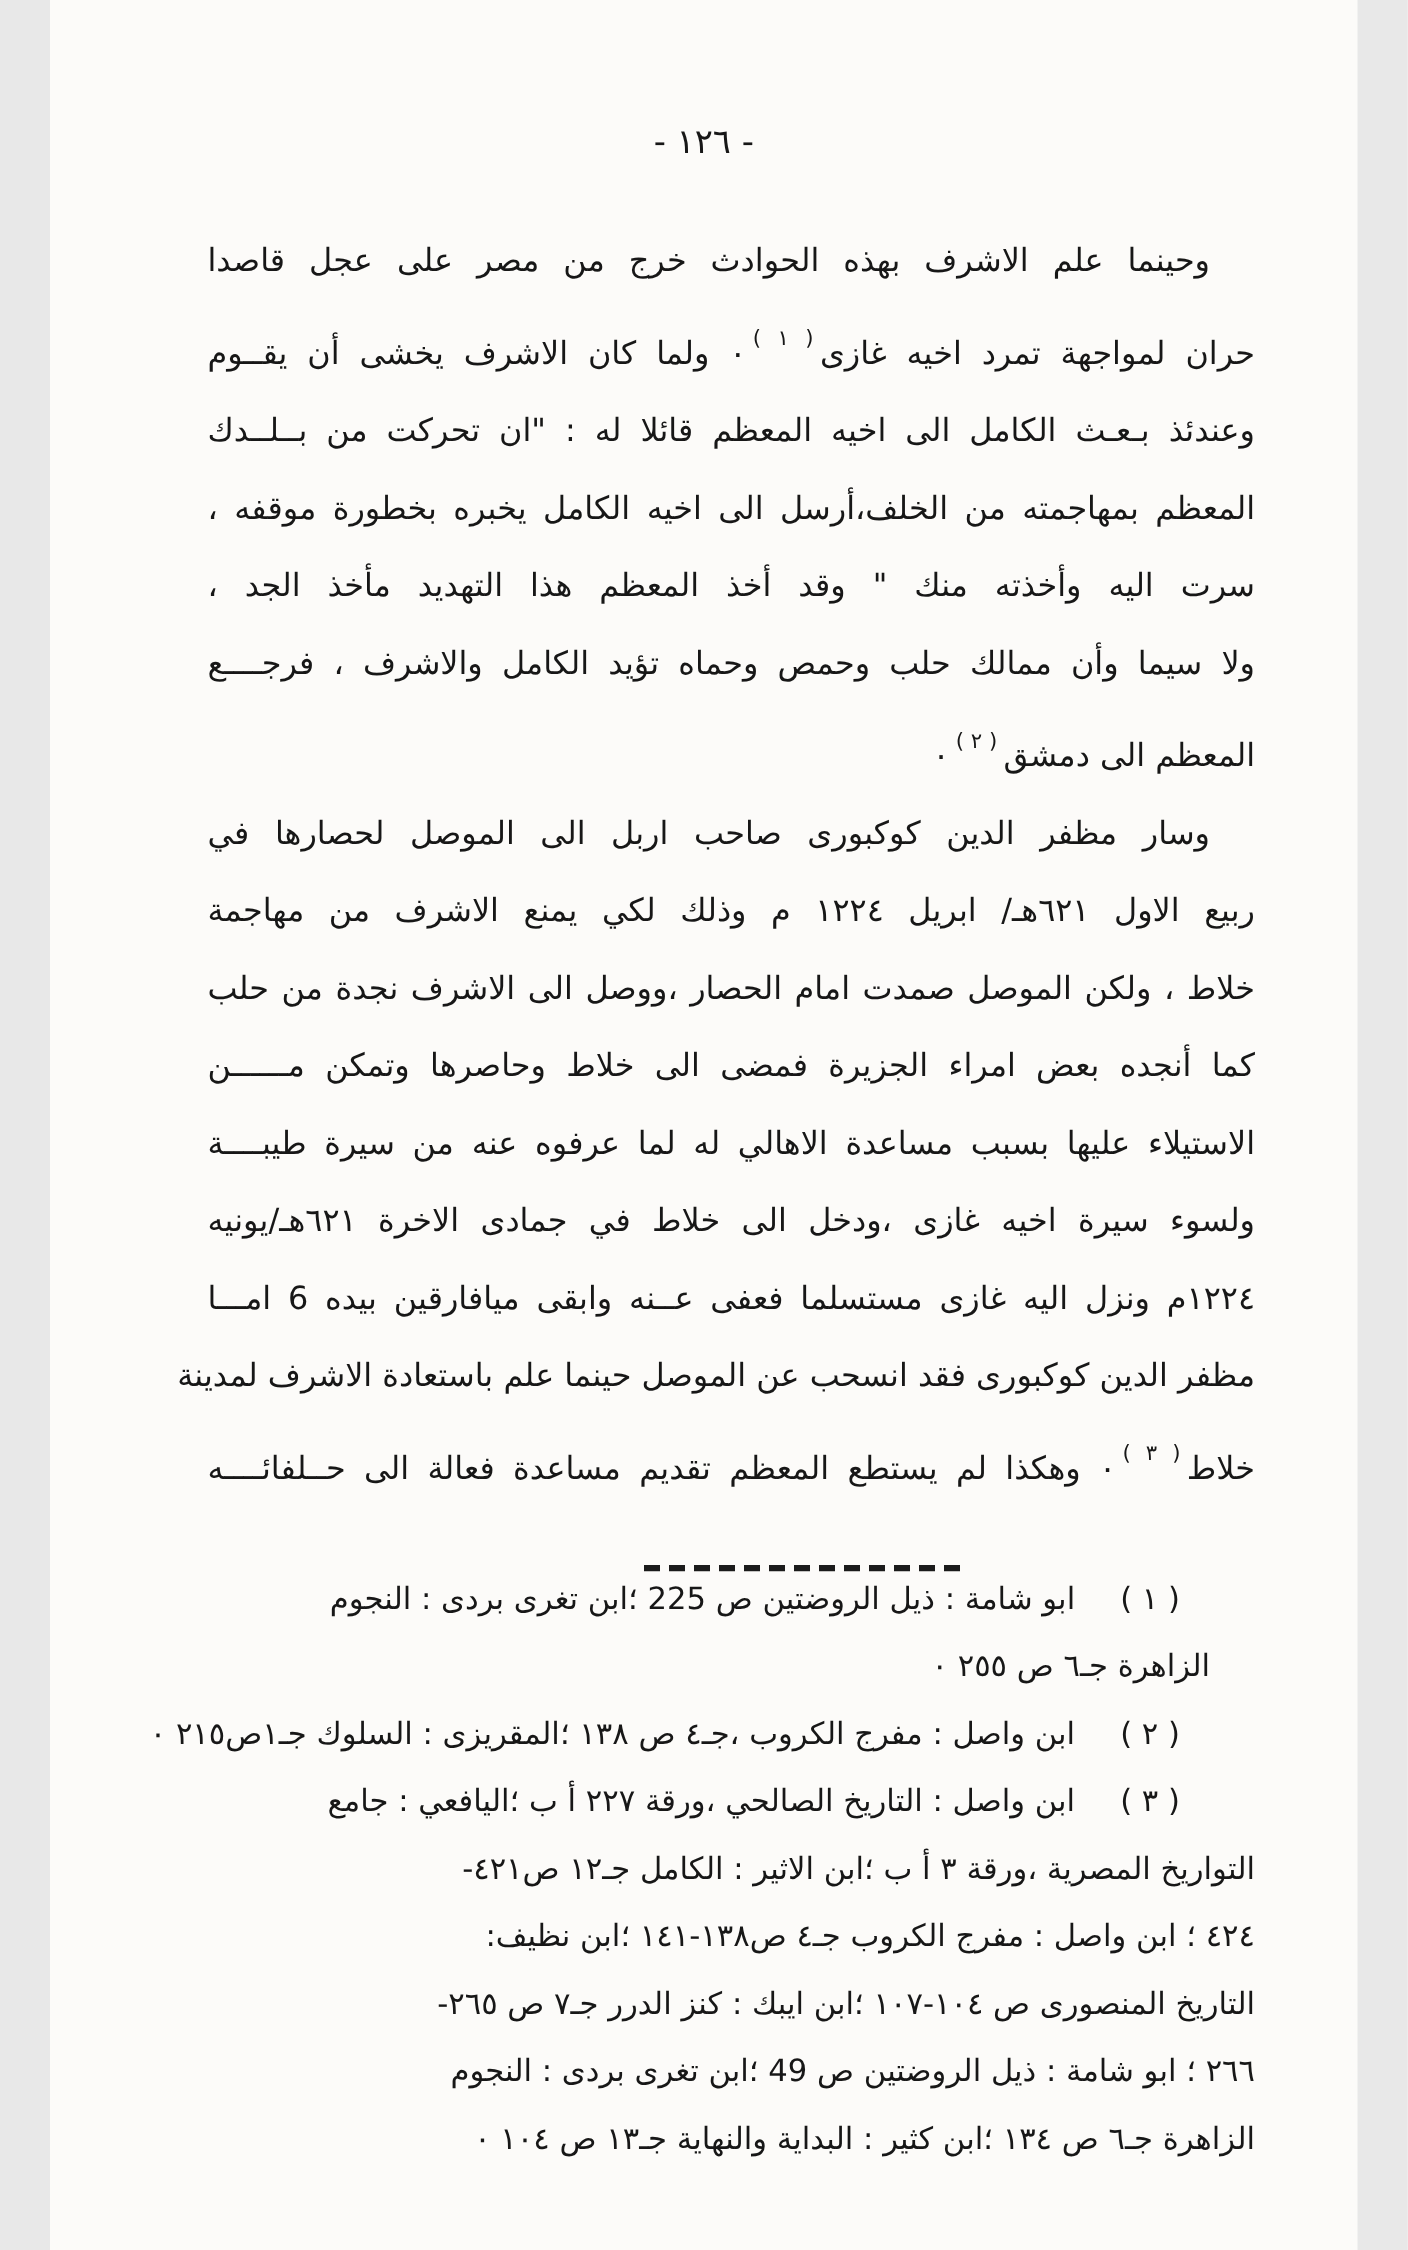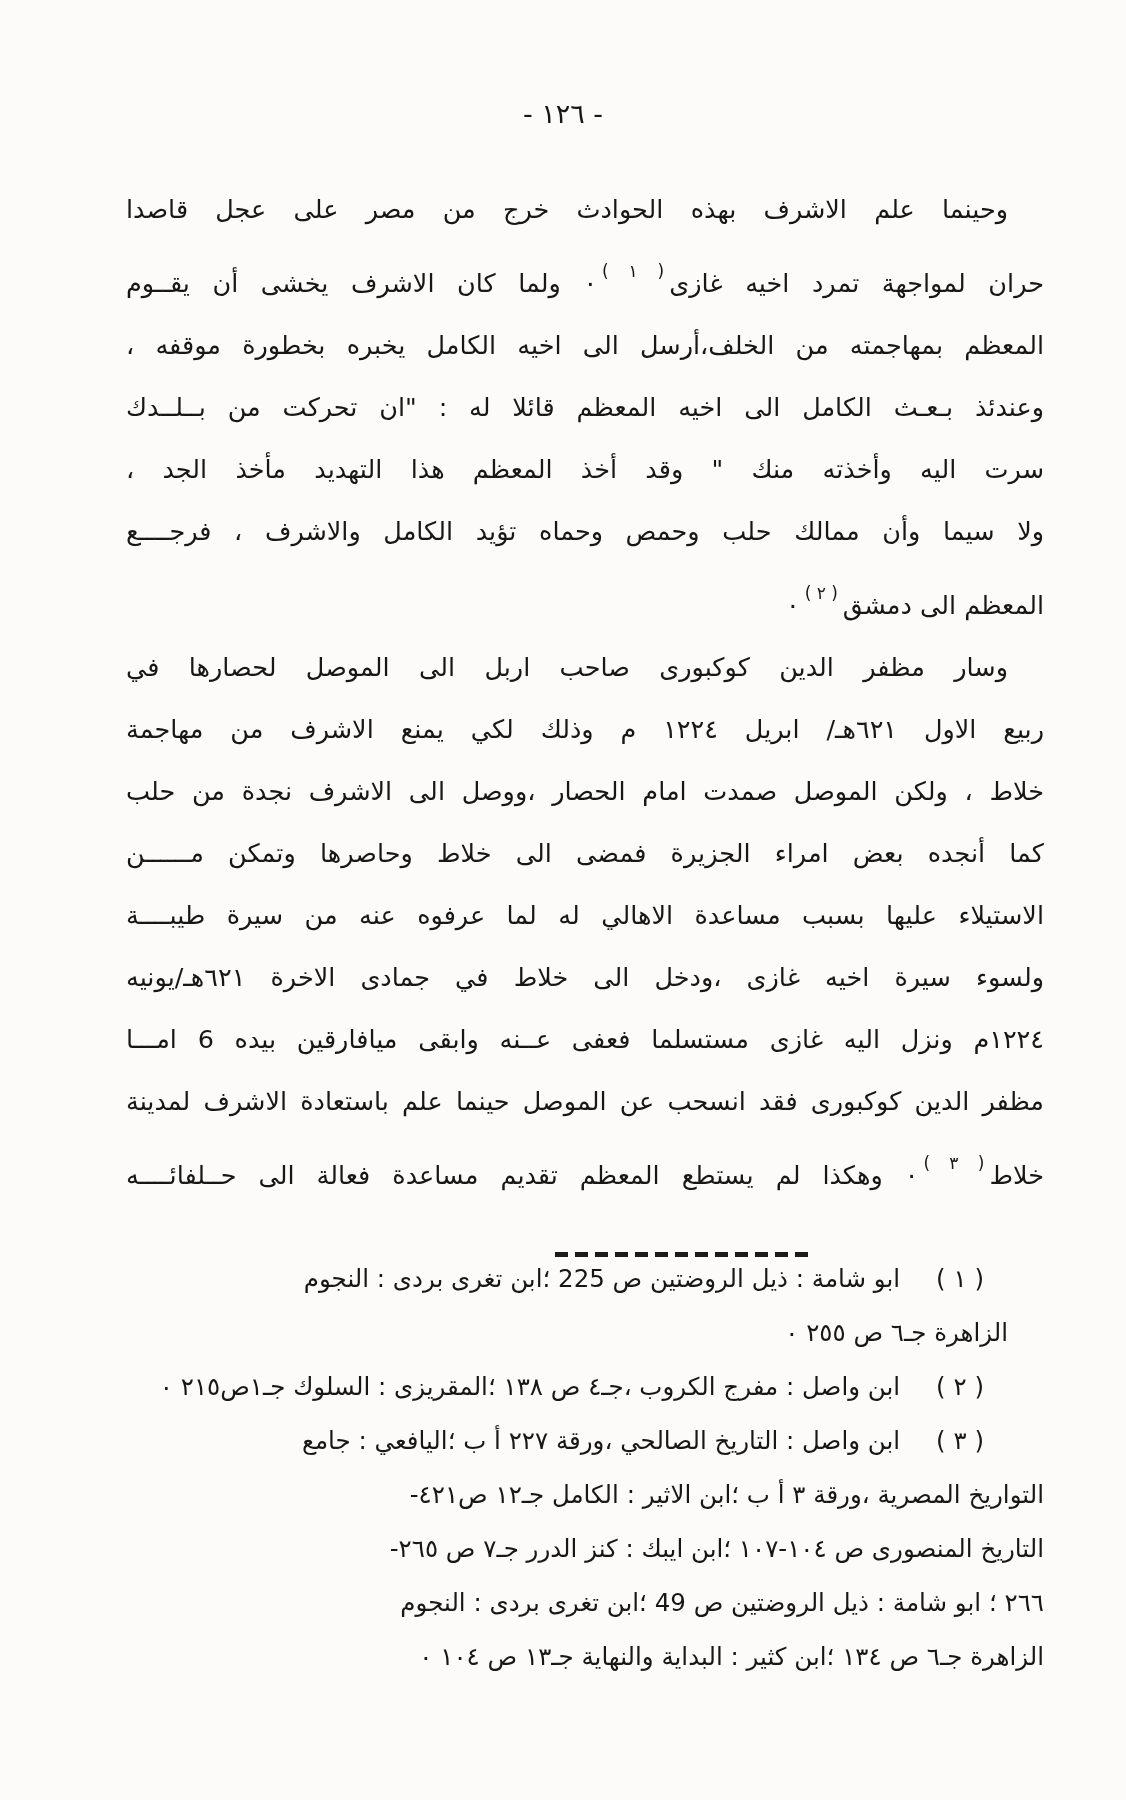--- a/index.html
+++ b/index.html
@@ -1,18 +1,18 @@
 <!DOCTYPE html>
 <html lang="ar" dir="rtl"><head>
 <meta charset="utf-8">
 <style>
   html,body { margin:0; padding:0; background:#e8e8e8; }
   .page {
     position:relative;
-    width:1126px; height:1800px;
+    width:1046px; height:1800px;
     margin:0 auto;
     background:#fcfbf9;
     color:#171717;
     font-family:"DejaVu Sans", sans-serif;
     overflow:hidden;
   }
   .pageno {
     position:absolute; top:98px; left:0; right:0;
     text-align:center;
     font-size:27px; letter-spacing:4px;
@@ -60,22 +60,22 @@
 </head>
 <body>
 
 <div class="page">
 
   <div class="pageno">- ١٢٦ -</div>
 
   <div class="content">
     <div class="line indent">وحينما علم الاشرف بهذه الحوادث خرج من مصر على عجل قاصدا</div>
     <div class="line"><span>حران لمواجهة تمرد اخيه غازى</span><span class="ref">( ١ )</span><span>٠ ولما كان الاشرف يخشى أن يقــوم</span></div>
+    <div class="line">وعندئذ بـعـث الكامل الى اخيه المعظم قائلا له : "ان تحركت من بــلــدك</div>
     <div class="line">المعظم بمهاجمته من الخلف،أرسل الى اخيه الكامل يخبره بخطورة موقفه ،</div>
-    <div class="line">وعندئذ بـعـث الكامل الى اخيه المعظم قائلا له : "ان تحركت من بــلــدك</div>
     <div class="line">سرت اليه وأخذته منك " وقد أخذ المعظم هذا التهديد مأخذ الجد ،</div>
     <div class="line">ولا سيما وأن ممالك حلب وحمص وحماه تؤيد الكامل والاشرف ، فرجــــع</div>
     <div class="line short"><span>المعظم الى دمشق</span><span class="ref">( ٢ )</span><span>٠</span></div>
     <div class="line indent">وسار مظفر الدين كوكبورى صاحب اربل الى الموصل لحصارها في</div>
     <div class="line">ربيع الاول ٦٢١هـ/ ابريل ١٢٢٤ م وذلك لكي يمنع الاشرف من مهاجمة</div>
     <div class="line">خلاط ، ولكن الموصل صمدت امام الحصار ،ووصل الى الاشرف نجدة من حلب</div>
     <div class="line">كما أنجده بعض امراء الجزيرة فمضى الى خلاط وحاصرها وتمكن مــــــن</div>
     <div class="line">الاستيلاء عليها بسبب مساعدة الاهالي له لما عرفوه عنه من سيرة طيبــــة</div>
     <div class="line">ولسوء سيرة اخيه غازى ،ودخل الى خلاط في جمادى الاخرة ٦٢١هـ/يونيه</div>
     <div class="line">١٢٢٤م ونزل اليه غازى مستسلما فعفى عــنه وابقى ميافارقين بيده 6 امـــا</div>
@@ -88,19 +88,20 @@
     <div class="fn">
       <div class="fline f-first"><span class="fn-num">( ١ )</span><span>ابو شامة : ذيل الروضتين ص 225 ؛ابن تغرى بردى : النجوم</span></div>
       <div class="fline f-ind">الزاهرة جـ٦ ص ٢٥٥ ٠</div>
     </div>
     <div class="fn">
       <div class="fline f-first"><span class="fn-num">( ٢ )</span><span>ابن واصل : مفرج الكروب ،جـ٤ ص ١٣٨ ؛المقريزى : السلوك جـ١ص٢١٥ ٠</span></div>
     </div>
     <div class="fn">
       <div class="fline f-first"><span class="fn-num">( ٣ )</span><span>ابن واصل : التاريخ الصالحي ،ورقة ٢٢٧ أ ب ؛اليافعي : جامع</span></div>
       <div class="fline">التواريخ المصرية ،ورقة ٣ أ ب ؛ابن الاثير : الكامل جـ١٢ ص٤٢١-</div>
+      <div class="fline">٤٢٤ ؛ ابن واصل : مفرج الكروب جـ٤ ص١٣٨-١٤١ ؛ابن نظيف:</div>
       <div class="fline">التاريخ المنصورى ص ١٠٤-١٠٧ ؛ابن ايبك : كنز الدرر جـ٧ ص ٢٦٥-</div>
       <div class="fline">٢٦٦ ؛ ابو شامة : ذيل الروضتين ص 49 ؛ابن تغرى بردى : النجوم</div>
       <div class="fline">الزاهرة جـ٦ ص ١٣٤ ؛ابن كثير : البداية والنهاية جـ١٣ ص ١٠٤ ٠</div>
     </div>
   </div>
 
 </div>
 
 </body></html>

